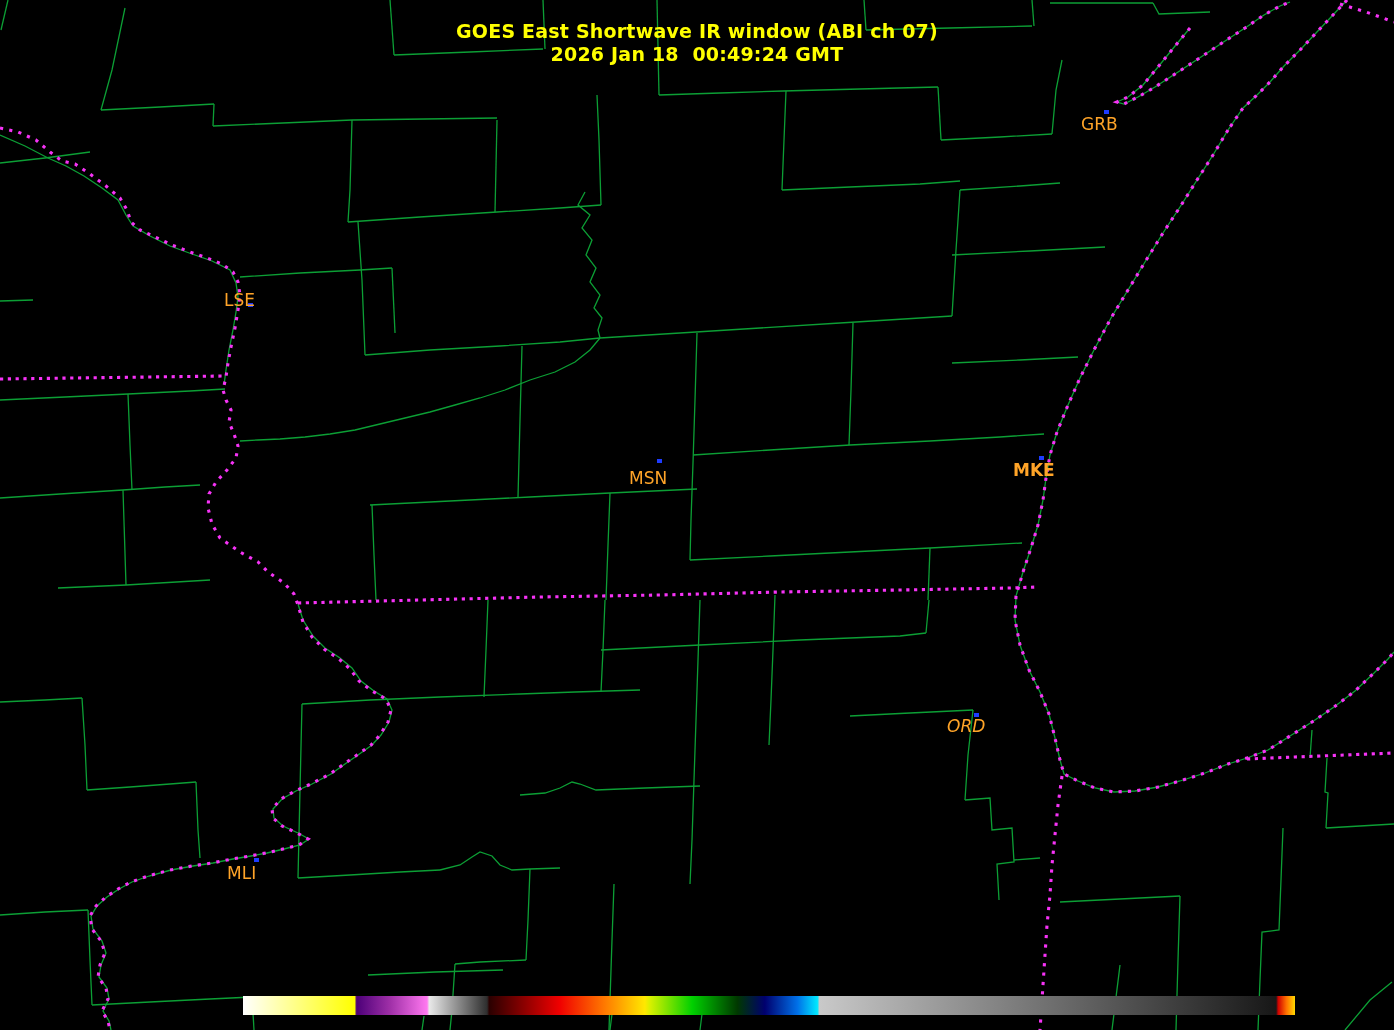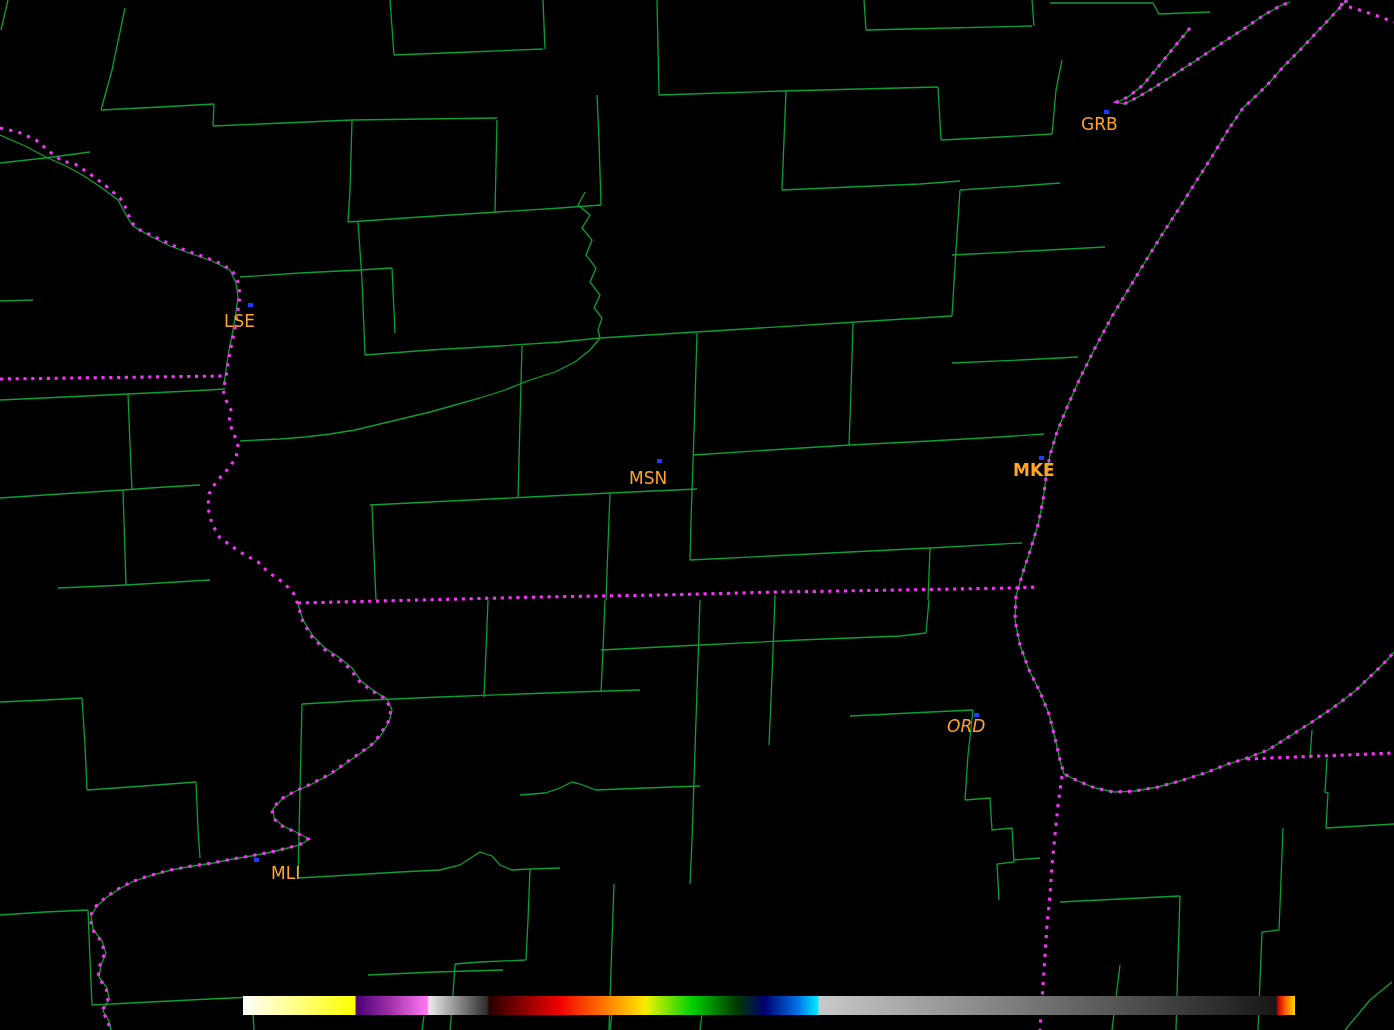--- a/index.html
+++ b/index.html
@@ -136,39 +136,41 @@
       <path class="border" d="M1228,130 L1213,155 1197,180 1180,207 1163,233 1145,262 1128,290 1111,318 1095,348 1080,378 1068,405 1057,432 1050,455 1046,478 1043,500 1038,525 1031,548 1023,572 1016,596 1015,620 1020,645 1029,670 1040,692 1049,714 1055,738 1060,760 1064,774 1078,781 1095,788 1114,792 1135,791 1158,787 1180,781 1205,773 1228,764 1247,758 1268,750 1290,736 1312,722 1334,707 1355,691 1374,673 1388,659 1394,652"></path>
       <path class="border" d="M1190,28 L1175,46 1158,67 1143,85 1128,97 1117,102 1124,104 1138,97 1155,87 1175,74 1198,59 1222,43 1245,28 1264,15 1280,6 1290,2"></path>
       <path class="border" d="M1347,0 L1332,16 1316,33 1300,50 1284,66 1270,82 1256,96 1243,108 1228,130"></path>
       <path class="border" d="M1340,4 L1366,12 1394,22"></path>
       <path class="border" d="M1062,776 L1058,805 1055,835 1052,865 1050,895 1047,925 1045,955 1043,985 1041,1015 1040,1030"></path>
       <path class="border straight" d="M1247,759 L1295,757 1345,755 1394,753"></path>
     </g>
   </svg>
 
   <div id="title">
+    <div>GOES East Shortwave IR window (ABI ch 07)</div>
+    <div>2026 Jan 18  00:49:24 GMT</div>
   </div>
 
   <div class="station-dot" style="left:1104px;top:110px;"></div>
   <div class="station-label" style="left:1081px;top:115px;">GRB</div>
 
   <div class="station-dot" style="left:248px;top:303px;"></div>
-  <div class="station-label" style="left:224px;top:312px;">LSE</div>
+  <div class="station-label" style="left:224px;top:291px;">LSE</div>
 
   <div class="station-dot" style="left:657px;top:459px;"></div>
   <div class="station-label" style="left:629px;top:469px;">MSN</div>
 
   <div class="station-dot" style="left:1039px;top:456px;"></div>
   <div class="station-label" style="left:1013px;top:461px;font-weight:bold;">MKE</div>
 
   <div class="station-dot" style="left:974px;top:713px;"></div>
   <div class="station-label" style="left:947px;top:717px;font-style:italic;">ORD</div>
 
   <div class="station-dot" style="left:254px;top:858px;"></div>
-  <div class="station-label" style="left:227px;top:864px;margin-left:44px;">MLI</div>
+  <div class="station-label" style="left:227px;top:864px;">MLI</div>
 
   <div id="colorbar" style="background: linear-gradient(to right, rgb(255, 255, 255) 0%, rgb(255, 255, 0) 10.6%, rgb(76, 0, 120) 10.8%, rgb(160, 48, 168) 14%, rgb(255, 120, 240) 17.5%, rgb(233, 233, 233) 17.7%, rgb(46, 46, 46) 23.2%, rgb(42, 0, 0) 23.4%, rgb(240, 0, 0) 30.1%, rgb(255, 122, 0) 34.4%, rgb(255, 232, 0) 38.2%, rgb(216, 240, 0) 38.7%, rgb(0, 208, 0) 42.7%, rgb(0, 56, 0) 47%, rgb(0, 0, 110) 49.6%, rgb(0, 112, 232) 52.7%, rgb(0, 232, 255) 54.6%, rgb(201, 201, 201) 54.8%, rgb(23, 23, 23) 98.2%, rgb(208, 0, 0) 98.4%, rgb(255, 115, 0) 99.2%, rgb(255, 216, 0) 100%);"></div>
 
   <div id="logo">
     
     
   </div>
 
 </div>
 

